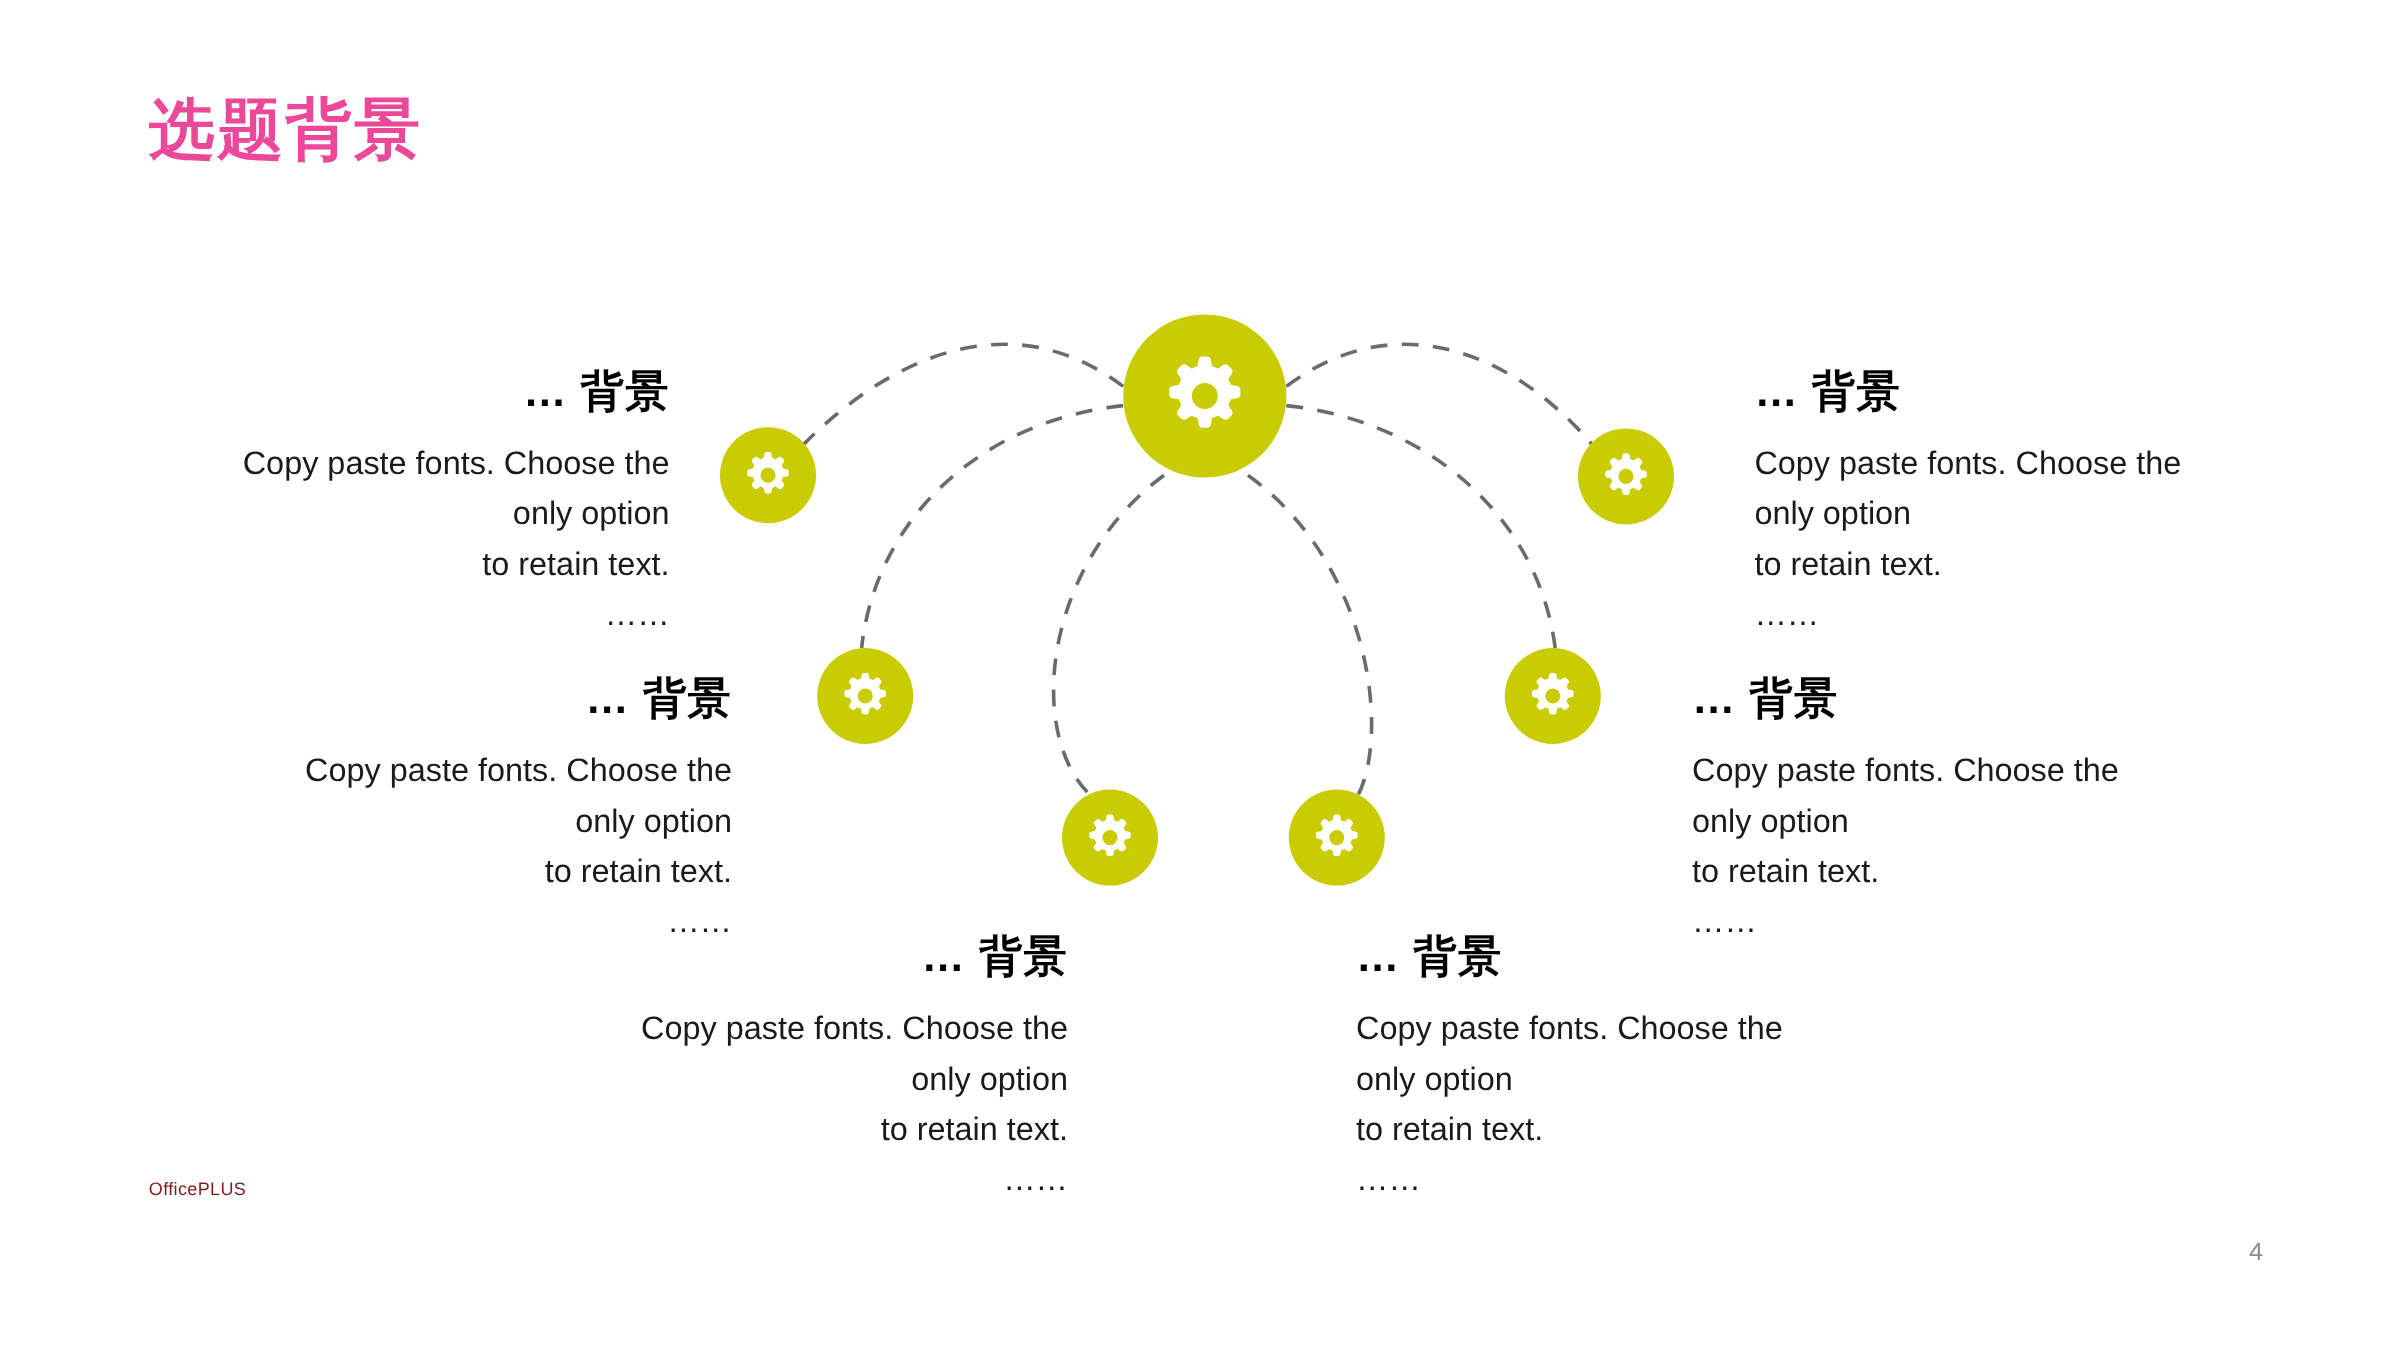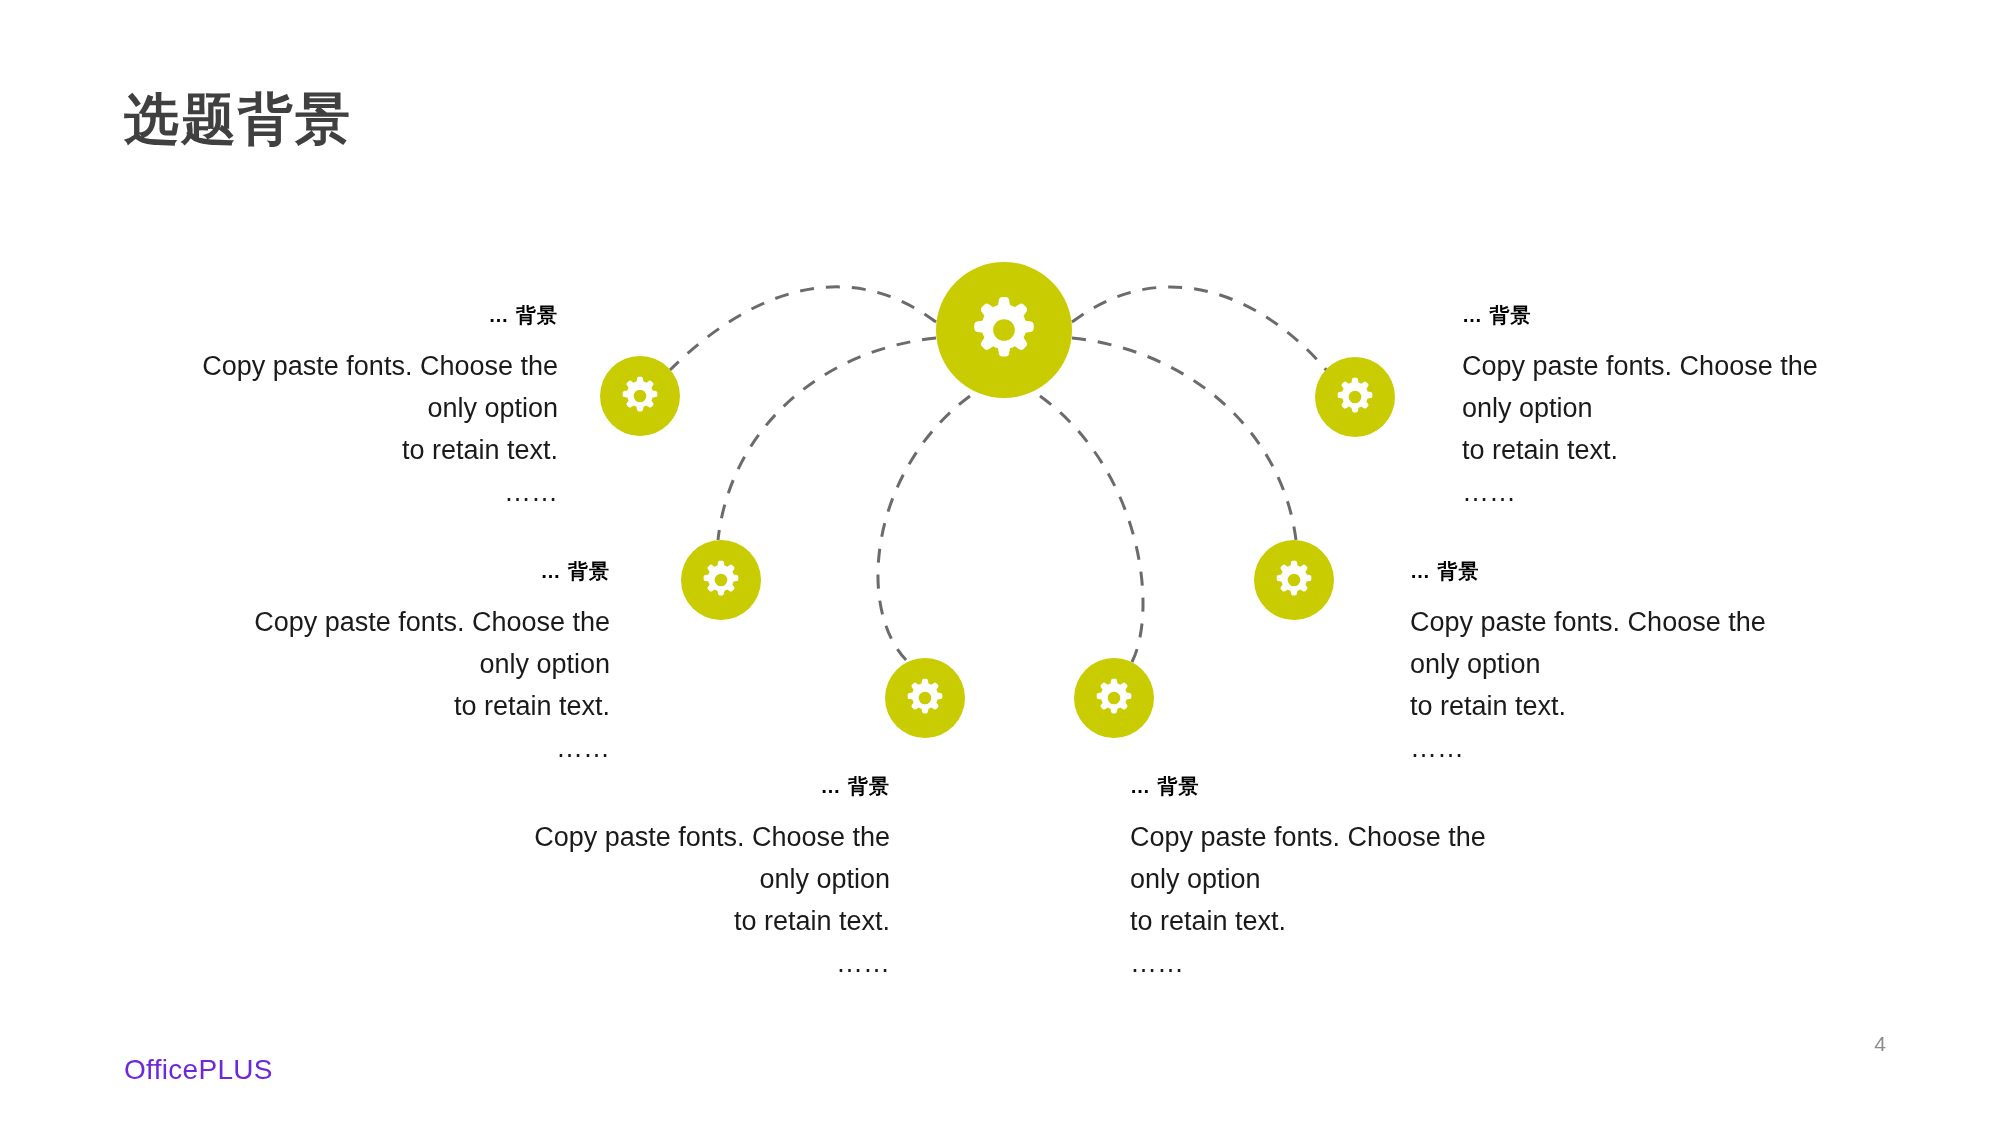--- a/index.html
+++ b/index.html
@@ -17,26 +17,26 @@
     width: 2000px;
     height: 1125px;
     background: #ffffff;
     overflow: hidden;
   }
 
   
   #page-title {
     position: absolute;
     left: 124px;
-    top: 89px;
+    top: 78px;
     font-size: 55px;
     font-weight: bold;
     letter-spacing: 2px;
     line-height: 1.1;
-    color: #404040;
+    color: #ec4899;
     white-space: nowrap;
   }
 
   
   #diagram-svg {
     position: absolute;
     left: 0;
     top: 0;
     width: 2000px;
     height: 1125px;
@@ -55,42 +55,42 @@
 
   
   .text-block {
     position: absolute;
     width: 390px;
   }
   .text-block.align-right { text-align: right; }
   .text-block.align-left  { text-align: left; }
 
   .tb-heading {
-    font-size: 20px;
+    font-size: 36px;
     font-weight: bold;
     color: #000000;
     letter-spacing: 1px;
     line-height: 1.25;
     margin-bottom: 18px;
     white-space: nowrap;
   }
   .tb-line {
     font-size: 27px;
     font-weight: normal;
     color: #1a1a1a;
     line-height: 1.55;
   }
 
   
   #footer-brand {
     position: absolute;
     left: 124px;
-    top: 1054px;
-    font-size: 28px;
-    color: #6d28d9;
+    top: 983px;
+    font-size: 15px;
+    color: #7f1d1d;
     letter-spacing: 0.3px;
   }
   #footer-pagenum {
     position: absolute;
     left: 1860px;
     top: 1032px;
     width: 40px;
     text-align: center;
     font-size: 21px;
     color: #8c8c8c;

